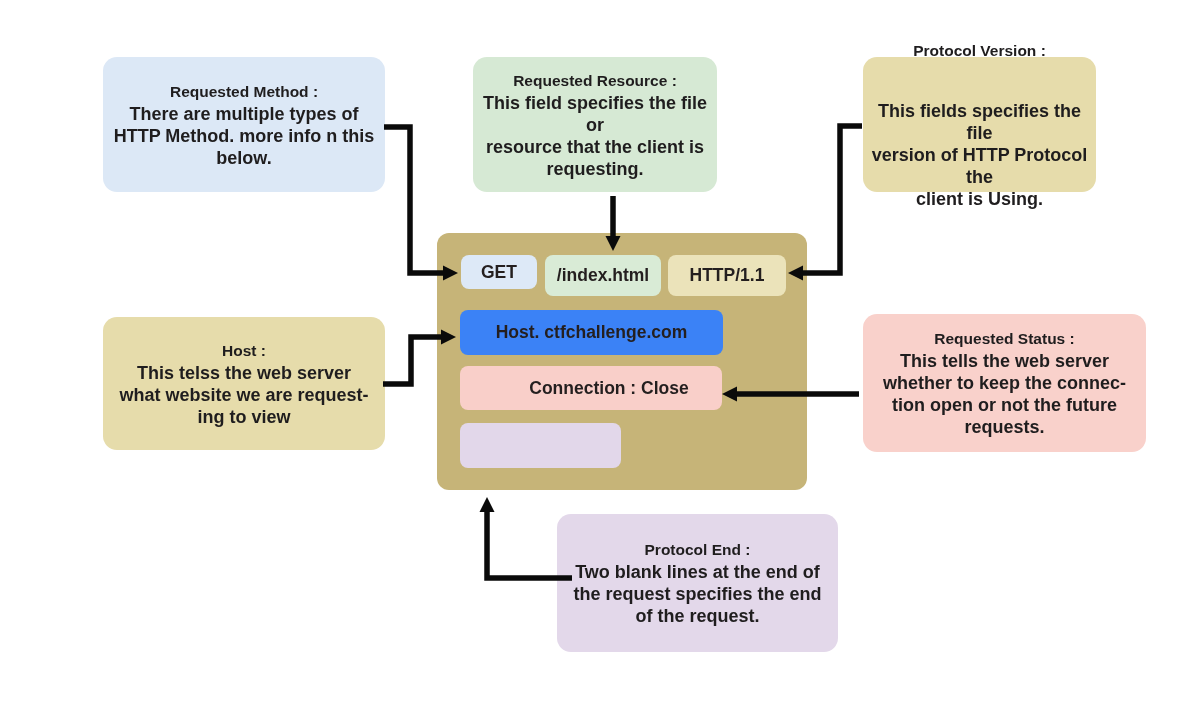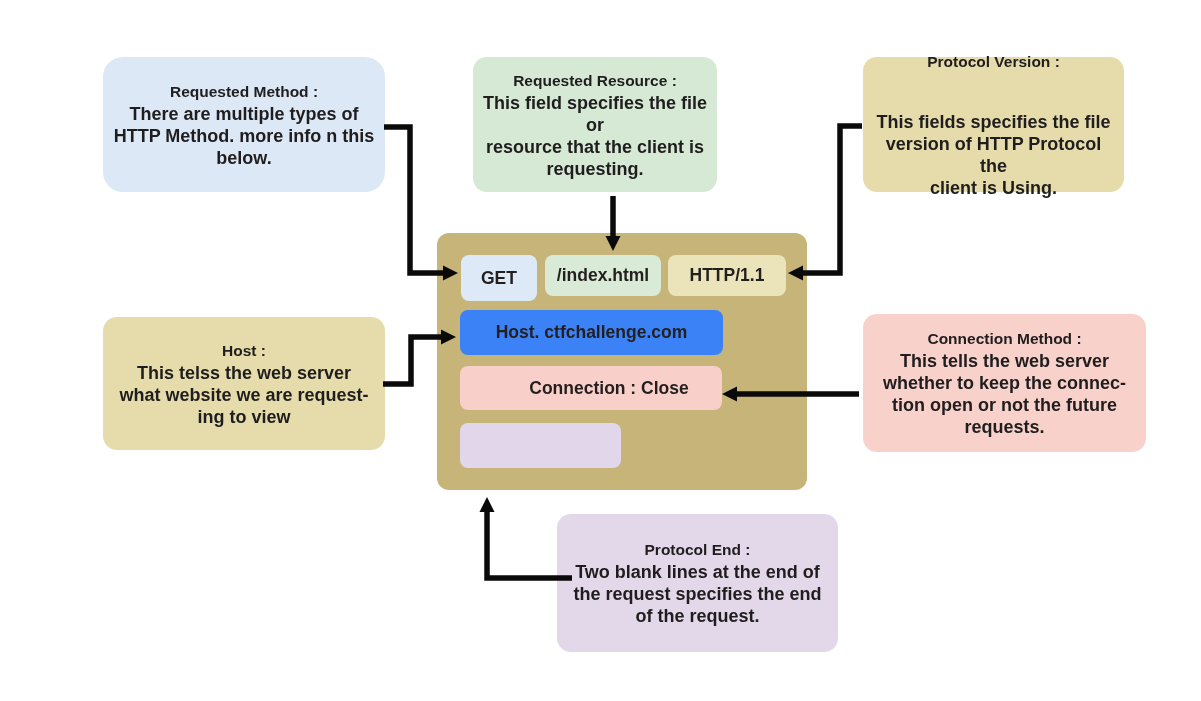--- a/index.html
+++ b/index.html
@@ -28,21 +28,21 @@
     line-height:22px;
   }
   .callout .body {
     font-weight:bold;
     font-size:18px;
     line-height:22px;
     white-space:pre-line;
   }
   .co-method   { left:103px; top:57px;  width:282px; height:135px; }
   .co-resource { left:473px; top:57px;  width:244px; height:135px; }
-  .co-protocol { left:863px; top:57px;  width:261px; height:135px;gap:38px; }
+  .co-protocol { left:863px; top:57px;  width:233px; height:135px;gap:38px; }
   .co-host     { left:103px; top:317px; width:282px; height:133px; }
   .co-conn     { left:863px; top:314px; width:283px; height:138px; }
   .co-end      { left:557px; top:514px; width:281px; height:138px; }
 
   .request-box {
     position:absolute;
     left:437px; top:233px;
     width:370px; height:257px;
     border-radius:12px;
   }
@@ -50,40 +50,40 @@
     position:absolute;
     border-radius:8px;
     display:flex;
     align-items:center;
     justify-content:center;
     font-weight:bold;
     font-size:17.5px;
     color:#241f1f;
     box-sizing:border-box;
   }
-  .chip-method     { left:24px;  top:22px;  width:76px;  height:46px; }
+  .chip-method     { left:24px;  top:22px;  width:76px;  height:34px; }
   .chip-resource   { left:108px; top:22px;  width:116px; height:41px; }
   .chip-protocol   { left:231px; top:22px;  width:118px; height:41px; }
   .chip-host       { left:23px;  top:77px;  width:263px; height:45px; }
   .chip-connection { left:23px;  top:133px; width:262px; height:44px; }
   .chip-blank      { left:23px;  top:190px; width:161px; height:45px; }
 
   .arrows-layer {
     position:absolute;
     left:0; top:0;
     width:1201px; height:701px;
     pointer-events:none;
   }
 </style>
 </head>
 <body>
 
 <div class="canvas">
 
-  <div class="callout co-method" style="background-color: rgb(220, 232, 246); border-radius: 20px;">
+  <div class="callout co-method" style="background-color: rgb(220, 232, 246);">
     <div class="title">Requested Method :</div>
     <div class="body">There are multiple types of
 HTTP Method. more info n this
 below.</div>
   </div>
 
   <div class="callout co-resource" style="background-color: rgb(214, 233, 212);">
     <div class="title">Requested Resource :</div>
     <div class="body">This field specifies the file or
 resource that the client is
@@ -98,21 +98,21 @@
   </div>
 
   <div class="callout co-host" style="background-color: rgb(230, 220, 171);">
     <div class="title">Host :</div>
     <div class="body">This telss the web server
 what website we are request-
 ing to view</div>
   </div>
 
   <div class="callout co-conn" style="background-color: rgb(249, 209, 203);">
-    <div class="title">Connection Method :</div>
+    <div class="title">Requested Status :</div>
     <div class="body">This tells the web server
 whether to keep the connec-
 tion open or not the future
 requests.</div>
   </div>
 
   <div class="callout co-end" style="background-color: rgb(227, 216, 234);">
     <div class="title">Protocol End :</div>
     <div class="body">Two blank lines at the end of
 the request specifies the end

